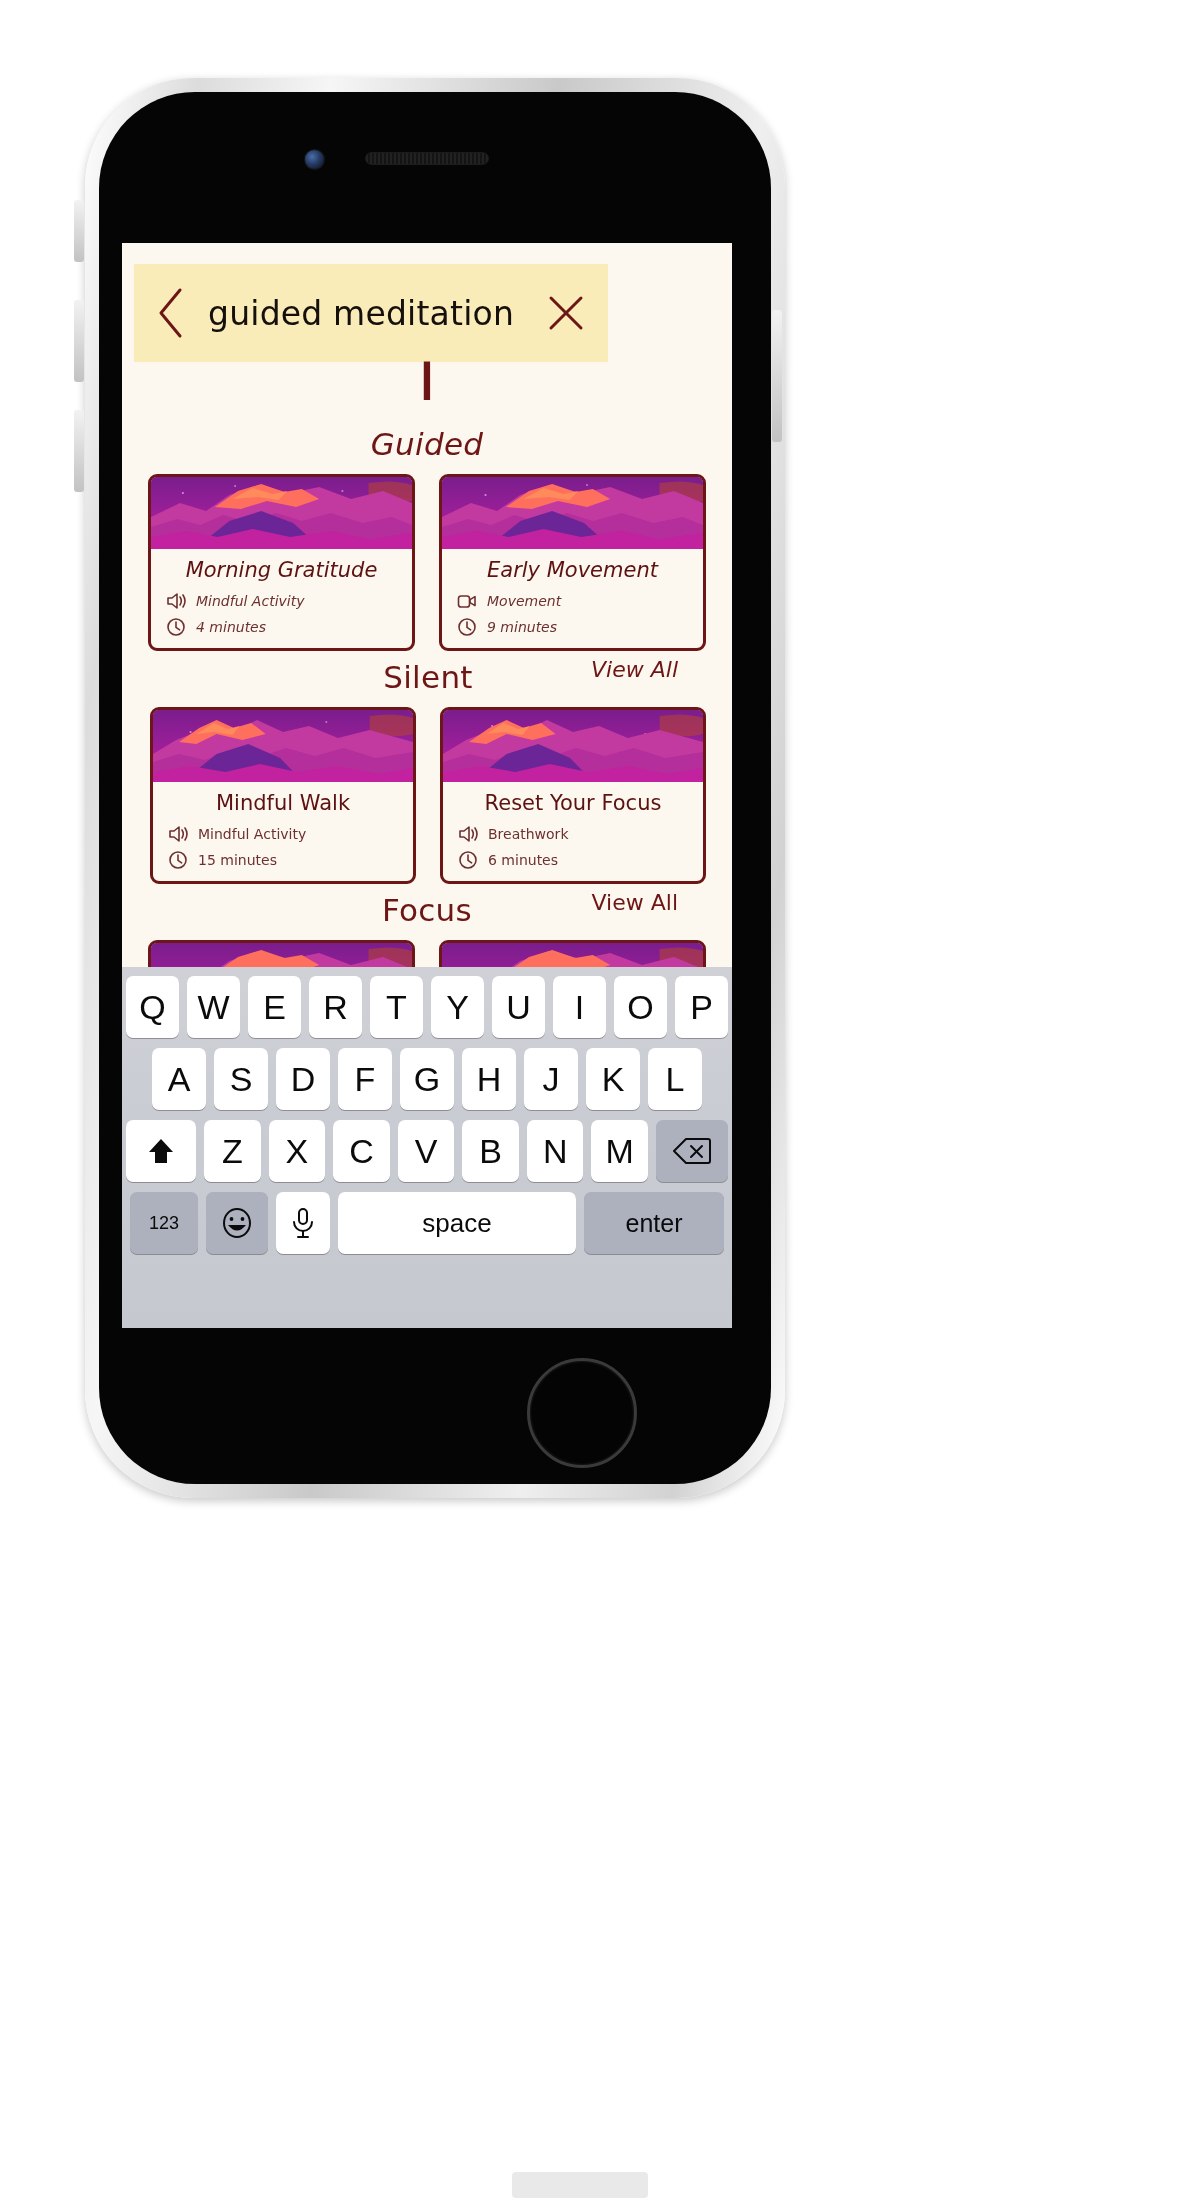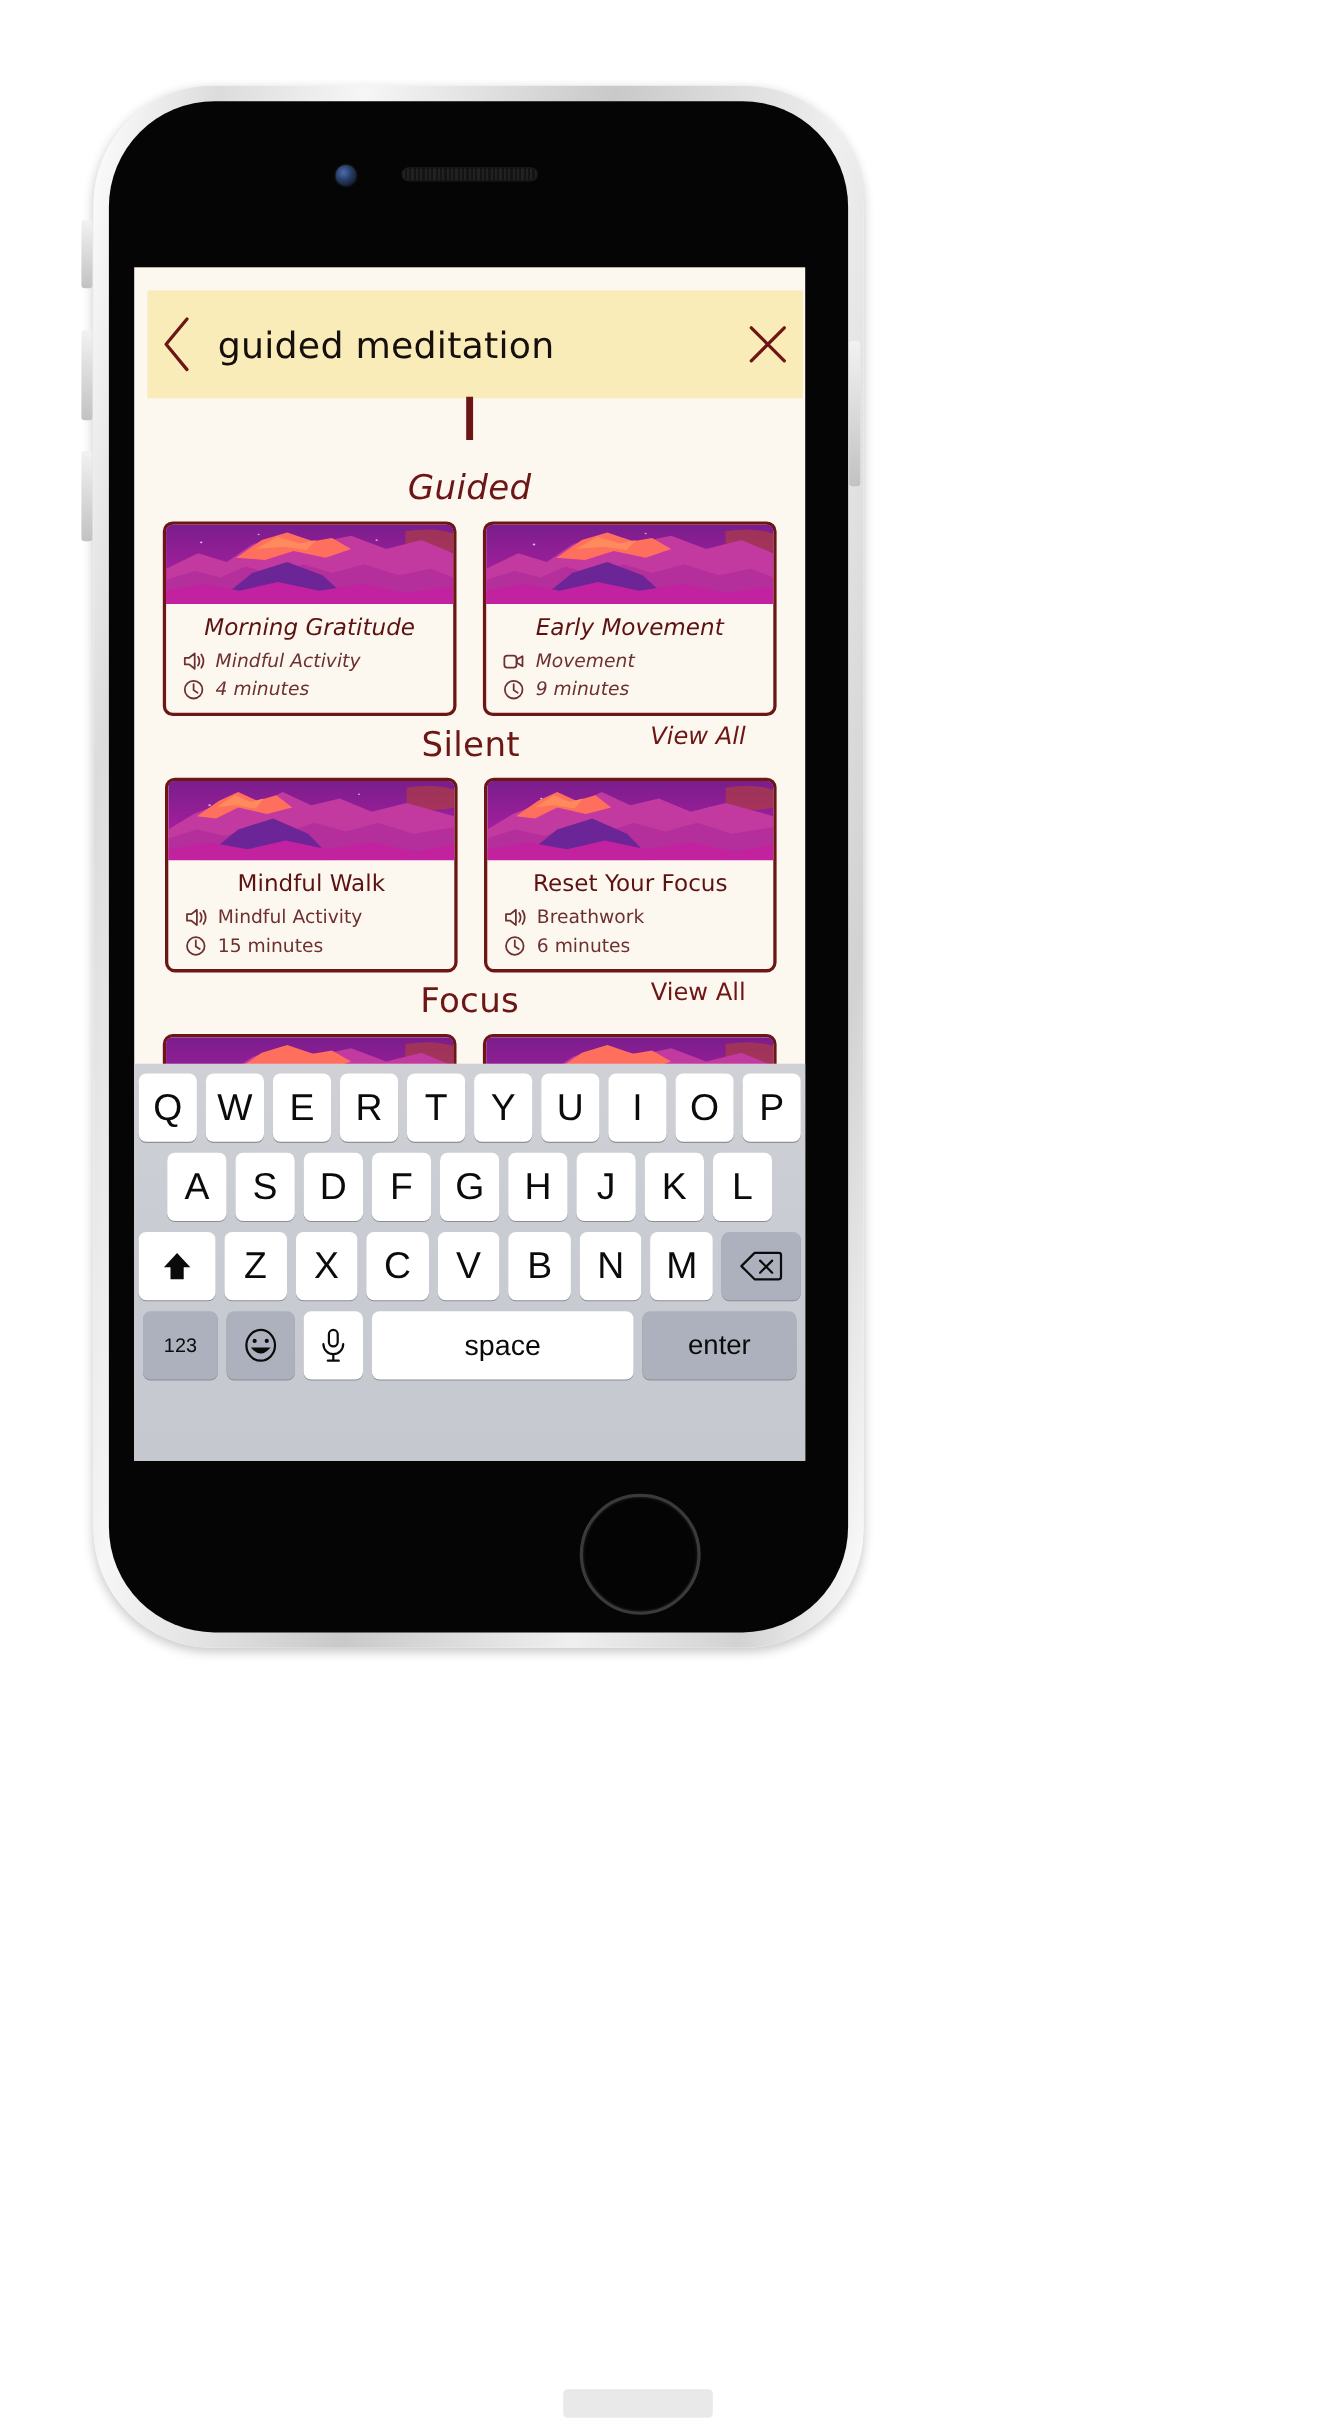--- a/index.html
+++ b/index.html
@@ -61,24 +61,24 @@
   .viewport{
     position:absolute; left:122px; top:243px;
     width:610px; height:1085px;
     background:#fdf8ef;
     overflow:hidden;
   }
 
   
   .search-bar{
     position:absolute; left:12px; top:21px;
-    width:596px; height:98px;
+    width:474px; height:98px;
     background:#faecb9;
     display:flex; align-items:center;
-    padding:0 12px;
+    padding:0 22px;
   }
   .back-chevron{
     width:30px; height:54px; flex:0 0 auto; position:relative;
   }
   .back-chevron svg{ display:block; }
   .search-value{
     flex:1 1 auto;
     font-size:33px;
     color:#15100c;
     letter-spacing:.2px;
@@ -133,21 +133,21 @@
     text-align:center;
     font-size:21px;
     color:#5d1212;
     font-family:"DejaVu Sans", sans-serif;
     padding:9px 6px 6px;
     white-space:nowrap; overflow:hidden; text-overflow:ellipsis;
   }
   .card-meta{
     display:flex; align-items:center; gap:9px;
     padding:2px 12px 2px 14px;
-    font-size:17px; color:#6d3030;
+    font-size:14px; color:#6d3030;
     font-family:"DejaVu Sans", sans-serif;
   }
   .card-meta:last-child{ padding-bottom:10px; }
   .meta-ico{ width:22px; height:22px; flex:0 0 22px; }
   .meta-ico svg{ display:block; }
   .view-all{
     text-align:right;
     padding:6px 28px 0 0;
     font-size:22px;
     color:#6d1616;

